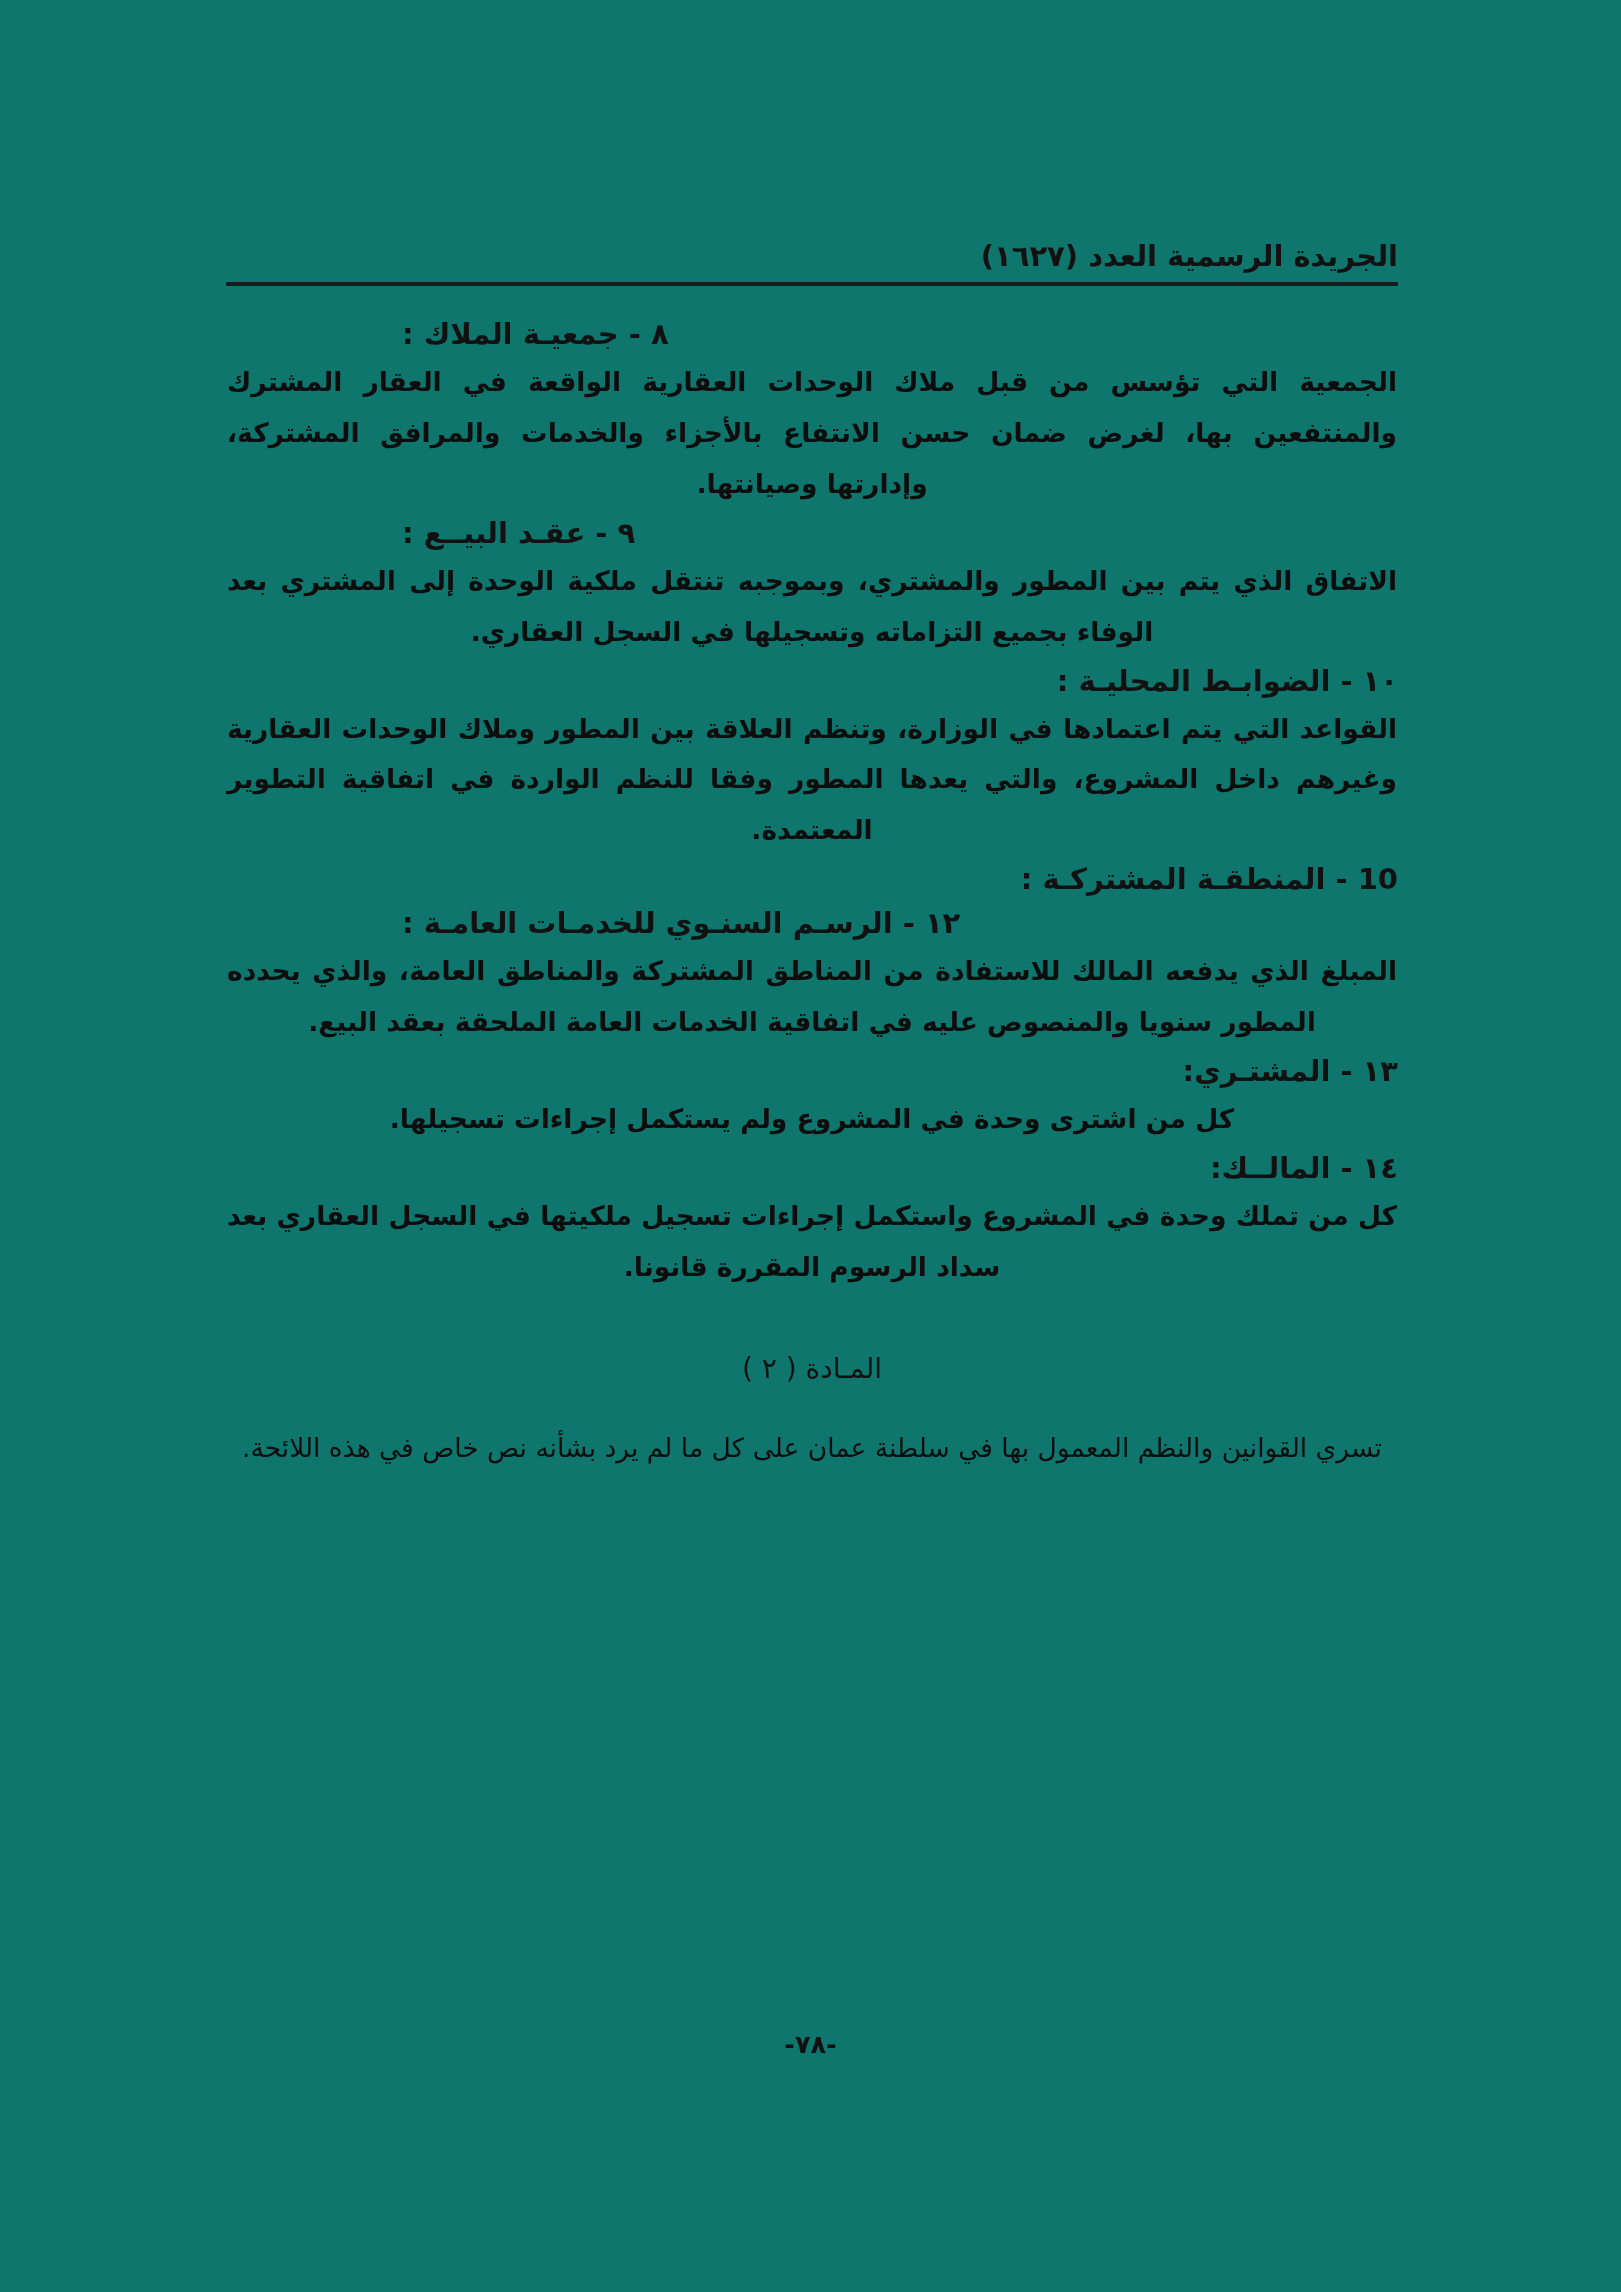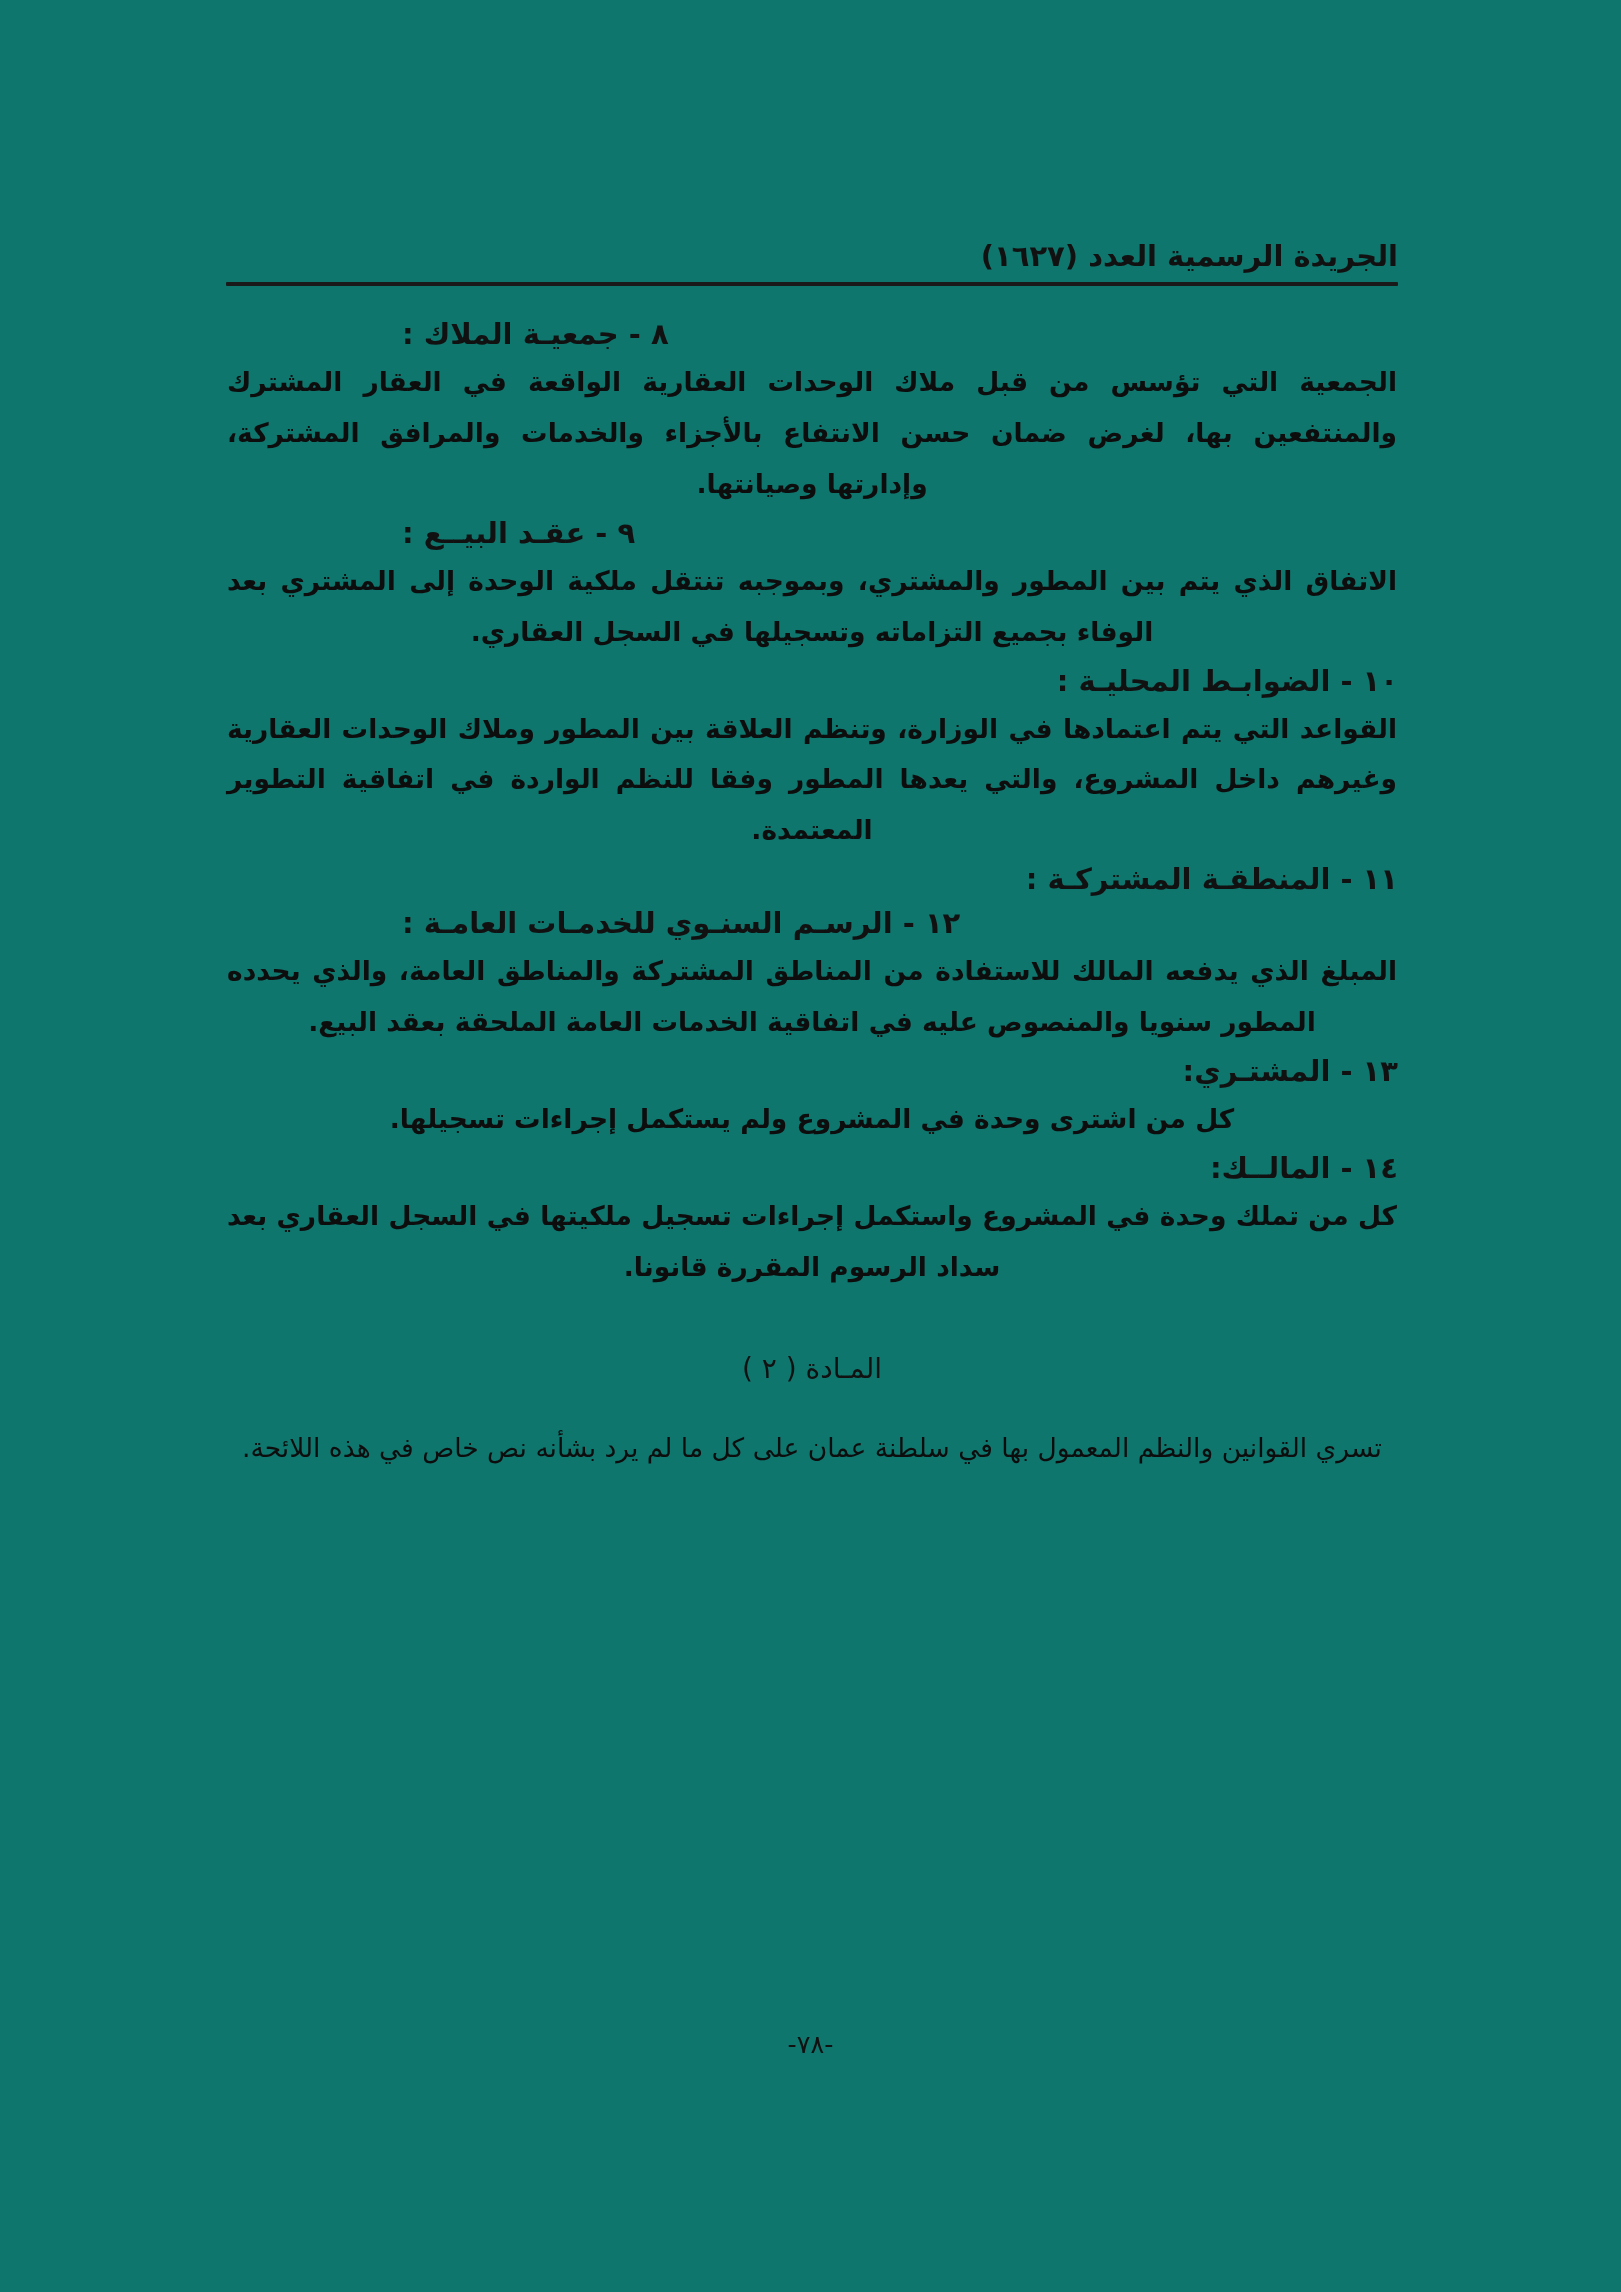--- a/index.html
+++ b/index.html
@@ -108,21 +108,21 @@
   }
 
   
   .folio {
     position: absolute;
     top: 2029px;
     left: 0;
     right: 0;
     text-align: center;
     font-size: 25.5px;
-    font-weight: 400;
+    font-weight: 700;
     color: #111111;
     letter-spacing: 1px;
   }
 </style>
 </head>
 <body>
 
 <div class="page">
 
   <div class="masthead">
@@ -141,21 +141,21 @@
       <div class="entry-heading h-right">٩ - عقـد البيــع :</div>
       <div class="entry-body">الاتفاق الذي يتم بين المطور والمشتري، وبموجبه تنتقل ملكية الوحدة إلى المشتري بعد الوفاء بجميع التزاماته وتسجيلها في السجل العقاري.</div>
     </div>
 
     <div class="entry">
       <div class="entry-heading h-right2">١٠ - الضوابـط المحليـة :</div>
       <div class="entry-body">القواعد التي يتم اعتمادها في الوزارة، وتنظم العلاقة بين المطور وملاك الوحدات العقارية وغيرهم داخل المشروع، والتي يعدها المطور وفقا للنظم الواردة في اتفاقية التطوير المعتمدة.</div>
     </div>
 
     <div class="entry">
-      <div class="entry-heading h-right2">١١ - المنطقـة المشتركـة :</div>
+      <div class="entry-heading h-right2">10 - المنطقـة المشتركـة :</div>
     </div>
 
     <div class="entry">
       <div class="entry-heading h-right">١٢ - الرسـم السنـوي للخدمـات العامـة :</div>
       <div class="entry-body">المبلغ الذي يدفعه المالك للاستفادة من المناطق المشتركة والمناطق العامة، والذي يحدده المطور سنويا والمنصوص عليه في اتفاقية الخدمات العامة الملحقة بعقد البيع.</div>
     </div>
 
     <div class="entry">
       <div class="entry-heading h-right3">١٣ - المشتـري:</div>
       <div class="entry-body">كل من اشترى وحدة في المشروع ولم يستكمل إجراءات تسجيلها.</div>

